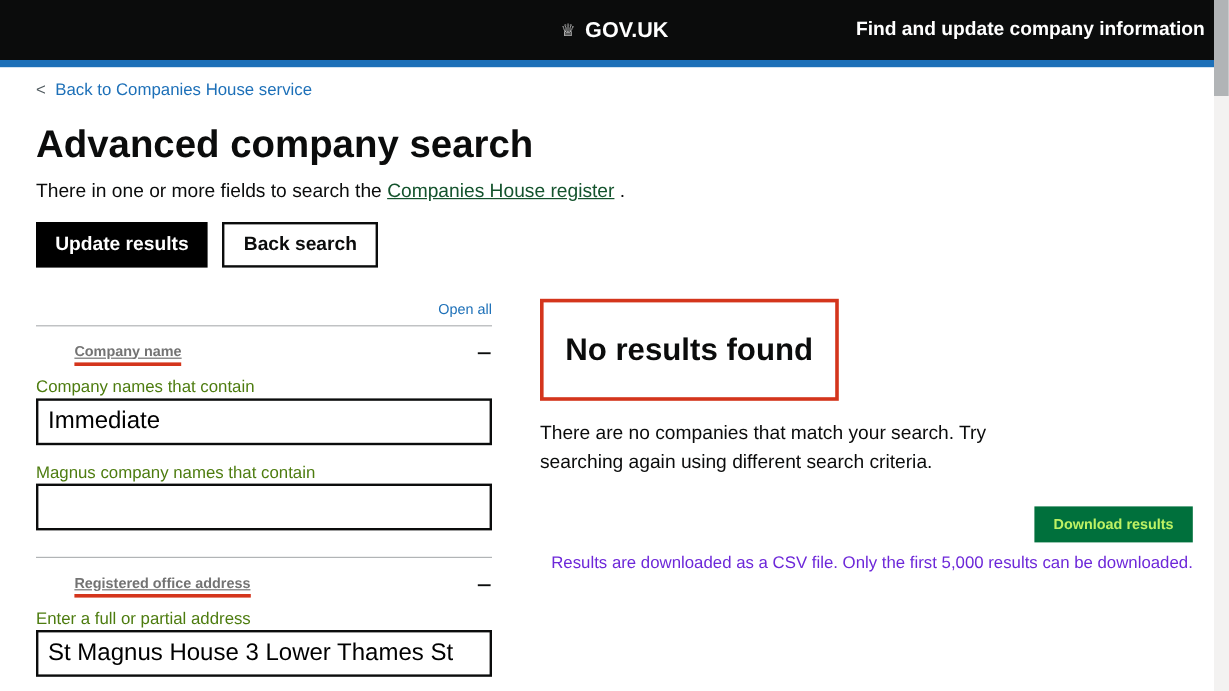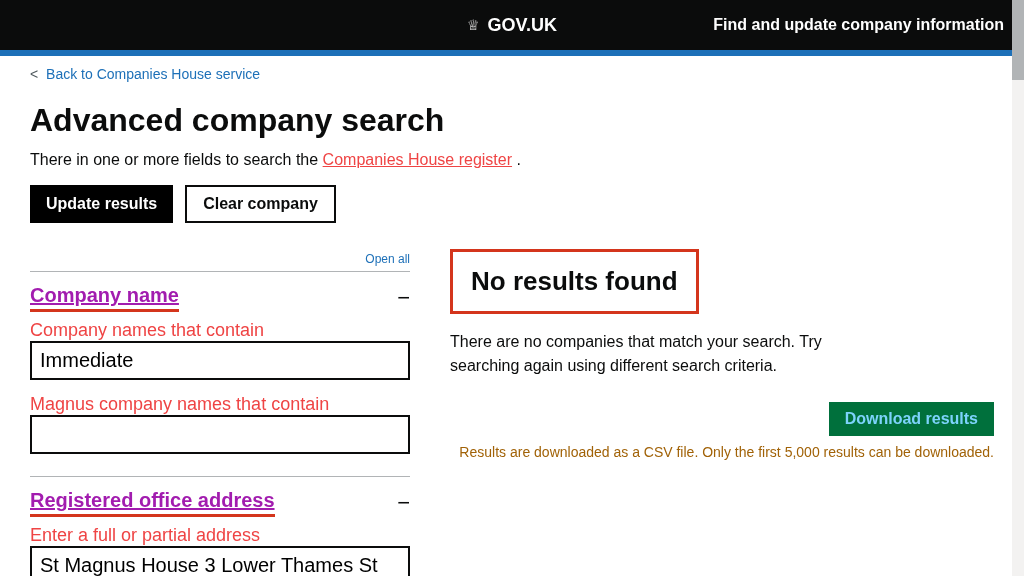--- a/index.html
+++ b/index.html
@@ -81,21 +81,21 @@
     }
     .page-title {
       font-size: 32px;
       font-weight: bold;
       margin-bottom: 12px;
     }
     .page-subtitle {
       font-size: 16px;
       margin-bottom: 16px;
     }
-    .page-subtitle a { color: #ef4444; }
+    .page-subtitle a { color: #14532d; }
 
     
     .btn-row {
       display: flex;
       gap: 12px;
       margin-bottom: 16px;
     }
     .btn-green {
       background: #000000;
       color: #fff;
@@ -137,56 +137,57 @@
       padding: 12px 0 8px 0;
     }
     .filter-section-header {
       display: flex;
       align-items: center;
       justify-content: space-between;
       cursor: pointer;
       margin-bottom: 8px;
     }
     .filter-section-title {
-      color: #a21caf;
-      font-size: 20px;
+      color: #737373;
+      font-size: 12px;
       font-weight: bold;
       text-decoration: underline;
       border-bottom: 3px solid #d4351c;
       padding-bottom: 2px;
+      margin-left: 32px;
     }
     .filter-toggle {
       font-size: 22px;
       color: #0b0c0c;
       font-weight: normal;
       line-height: 1;
     }
 
     .filter-label {
-      font-size: 18px;
+      font-size: 14px;
       margin-bottom: 6px;
-      color: #ef4444;
+      color: #4d7c0f;
     }
     .filter-input {
       width: 100%;
       border: 2px solid #0b0c0c;
       padding: 6px 8px;
       font-size: 20px;
       margin-bottom: 14px;
     }
 
     
     .results-area {
       flex: 1;
       padding-top: 0;
     }
 
     .no-results-box {
       border: 3px solid #d4351c;
-      padding: 14px 18px;
+      padding: 24px 18px;
       display: inline-block;
       margin-bottom: 16px;
     }
     .no-results-title {
       font-size: 26px;
       font-weight: bold;
     }
 
     .no-results-desc {
       font-size: 16px;
@@ -196,32 +197,32 @@
     }
 
     .download-row {
       display: flex;
       flex-direction: column;
       align-items: flex-end;
       margin-bottom: 8px;
     }
     .btn-download {
       background: #00703c;
-      color: #7dd3fc;
+      color: #bef264;
       border: none;
       padding: 8px 16px;
-      font-size: 16px;
+      font-size: 12px;
       font-weight: bold;
       cursor: pointer;
       margin-bottom: 8px;
     }
 
     .download-note {
       font-size: 14px;
-      color: #a16207;
+      color: #6d28d9;
       text-align: center;
     }
 
     
     .scrollbar-track {
       position: fixed;
       right: 0;
       top: 0;
       bottom: 0;
       width: 12px;
@@ -258,21 +259,21 @@
 
 <div class="page-title-area">
   <h1 class="page-title">Advanced company search</h1>
   <p class="page-subtitle">
     <span>There in one or more fields to search the</span>
     <a href="#">Companies House register</a>
     <span>.</span>
   </p>
   <div class="btn-row">
     <button class="btn-green">Update results</button>
-    <button class="btn-clear">Clear company</button>
+    <button class="btn-clear">Back search</button>
   </div>
 </div>
 
 <div class="main">
 
   <div class="sidebar">
 
     <div class="open-all">
       <a href="#">Open all</a>
     </div>

